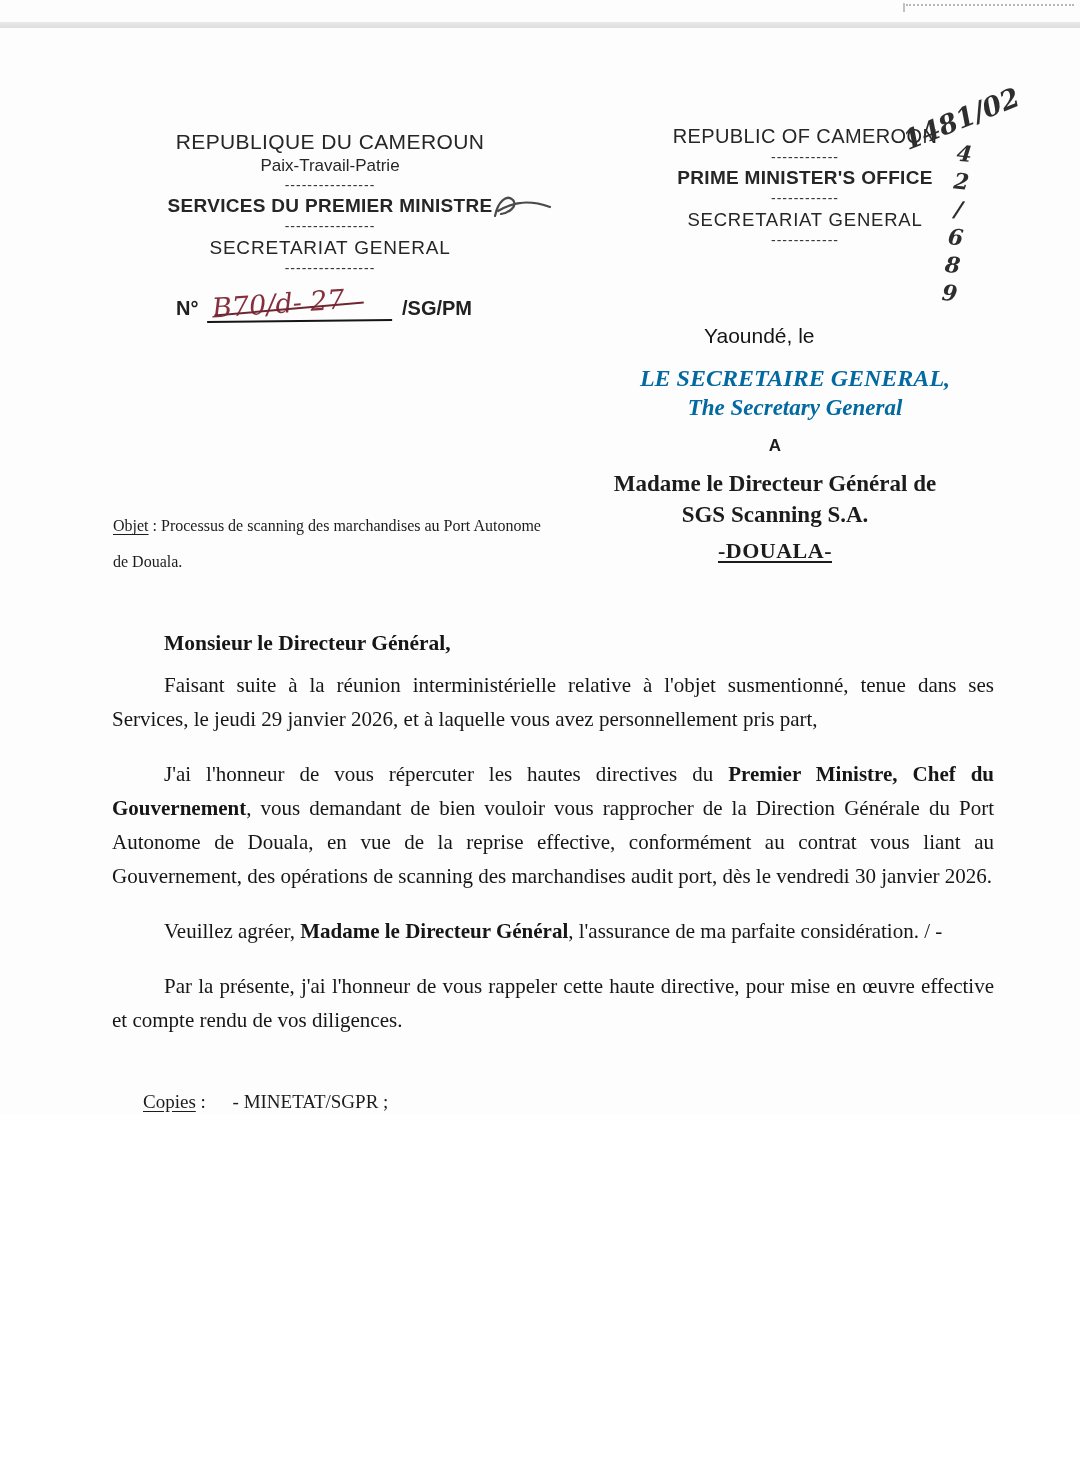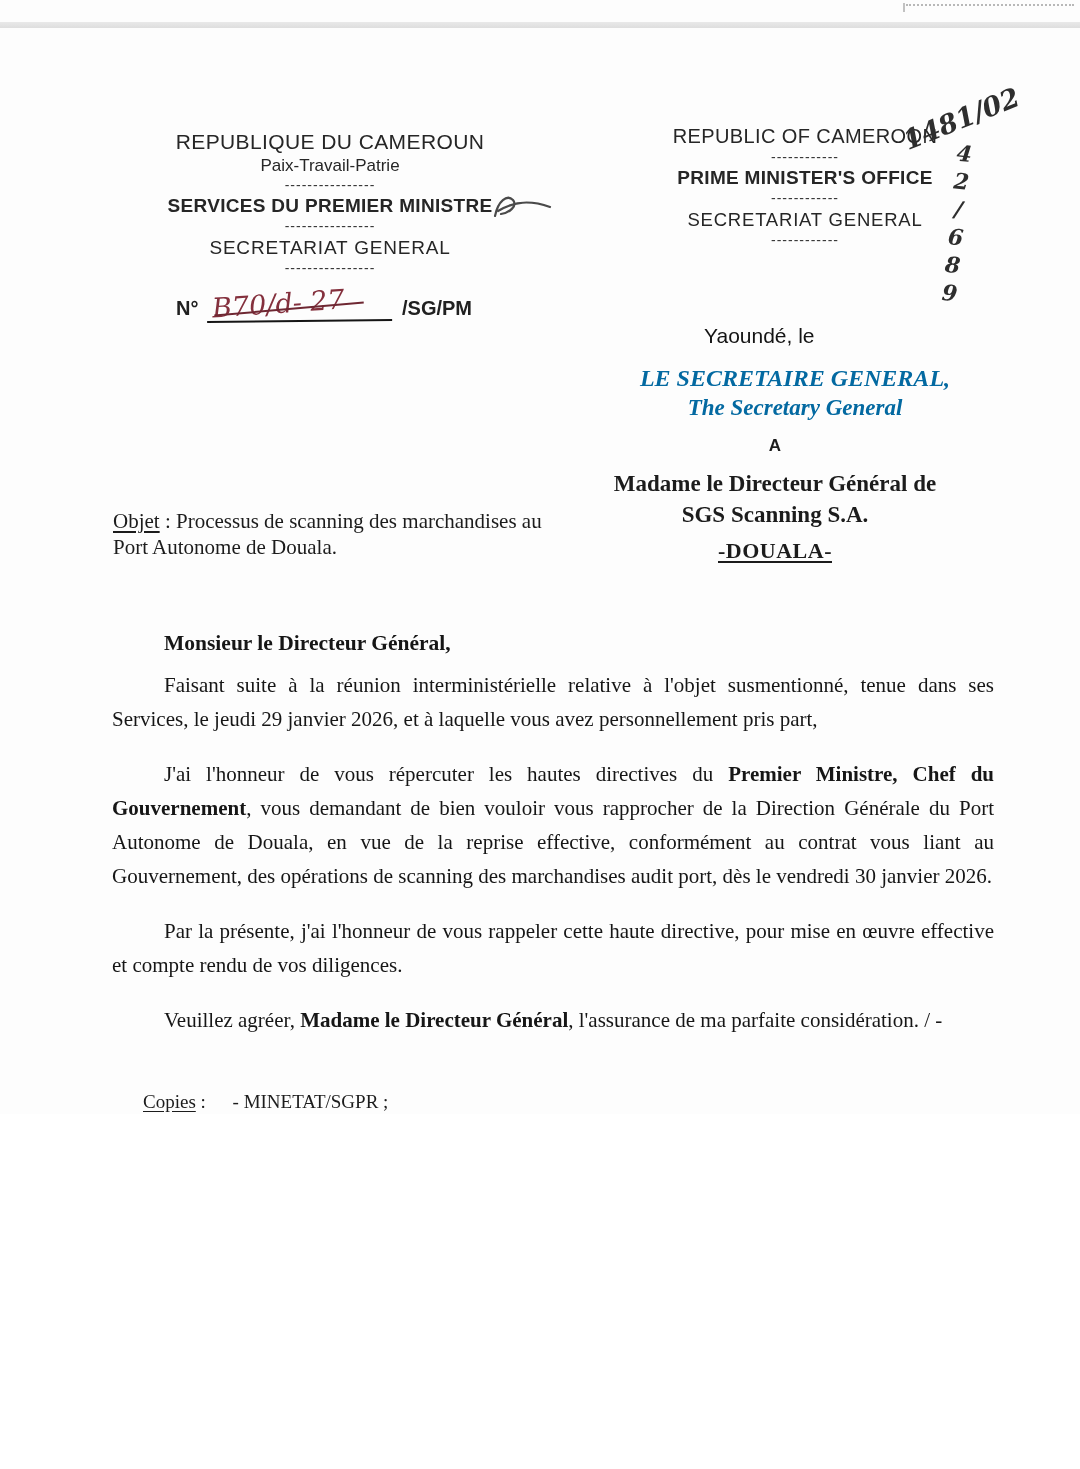--- a/index.html
+++ b/index.html
@@ -35,21 +35,21 @@
   .ref-strike{border-top:2.4px solid #6e2732;transform:rotate(-5deg);}
   .vert-digits{writing-mode:vertical-rl;text-orientation:upright;letter-spacing:2px;}
   
   .dateline{font-family:"Liberation Sans",sans-serif;font-size:21px;color:#141414;}
   .script{font-family:"Liberation Serif",serif;font-style:italic;font-weight:600;color:#0369a1;}
   .center-col{text-align:center;}
   .to-a{font-family:"Liberation Sans",sans-serif;font-size:17px;font-weight:600;}
   .recipient{font-weight:bold;font-size:23px;line-height:31px;}
   .city{font-weight:bold;font-size:22px;text-decoration:underline;text-underline-offset:3px;letter-spacing:.5px;}
   
-  .subject{font-size:21px;line-height:26px;}
+  .subject{font-size:16px;line-height:36px;}
   .u{text-decoration:underline;text-underline-offset:3px;}
   
   .body-text{font-size:21px;line-height:34px;text-align:justify;color:#161616;}
   .body-text p{margin:0 0 21px 0;text-indent:52px;}
   .salutation{font-weight:bold;margin-left:52px;font-size:21.5px;margin-bottom:8px;}
   b,strong{font-weight:bold;}
   
   .copies{font-size:19px;line-height:27px;}
   .copies-label{display:inline-block;vertical-align:top;}
   .copies-list{display:inline-block;margin-left:22px;}
@@ -119,22 +119,22 @@
   </div>
 
   <div class="abs subject" style="left:113px;top:508px;width:440px;">
     <span class="u">Objet</span><span> : </span><span>Processus de scanning des marchandises au Port Autonome de Douala.</span>
   </div>
 
   <div class="abs body-text" style="left:112px;top:626px;width:882px;font-family:Liberation Serif, serif;">
     <div class="salutation">Monsieur le Directeur Général,</div>
     <p>Faisant suite à la réunion interministérielle relative à l'objet susmentionné, tenue dans ses Services, le jeudi 29 janvier 2026, et à laquelle vous avez personnellement pris part,</p>
     <p><span>J'ai l'honneur de vous répercuter les hautes directives du </span><strong>Premier Ministre, Chef du Gouvernement</strong><span>, vous demandant de bien vouloir vous rapprocher de la Direction Générale du Port Autonome de Douala, en vue de la reprise effective, conformément au contrat vous liant au Gouvernement, des opérations de scanning des marchandises audit port, dès le vendredi 30 janvier 2026.</span></p>
+    <p><span>Veuillez agréer, </span><strong>Madame le Directeur Général</strong><span>, l'assurance de ma parfaite considération. / -</span></p>
     <p>Par la présente, j'ai l'honneur de vous rappeler cette haute directive, pour mise en œuvre effective et compte rendu de vos diligences.</p>
-    <p><span>Veuillez agréer, </span><strong>Madame le Directeur Général</strong><span>, l'assurance de ma parfaite considération. / -</span></p>
   </div>
 
   <div class="abs copies" style="left:143px;top:1088px;">
     <span class="copies-label"><span class="u">Copies</span><span> :</span></span>
     <span class="copies-list">
       <div>- MINETAT/SGPR ;</div>
       <div>- MINJUSTICE ;</div>
       <div>- MINFI ;</div>
       <div>- MINT ;</div>
       <div>- DG/PAD.</div>

